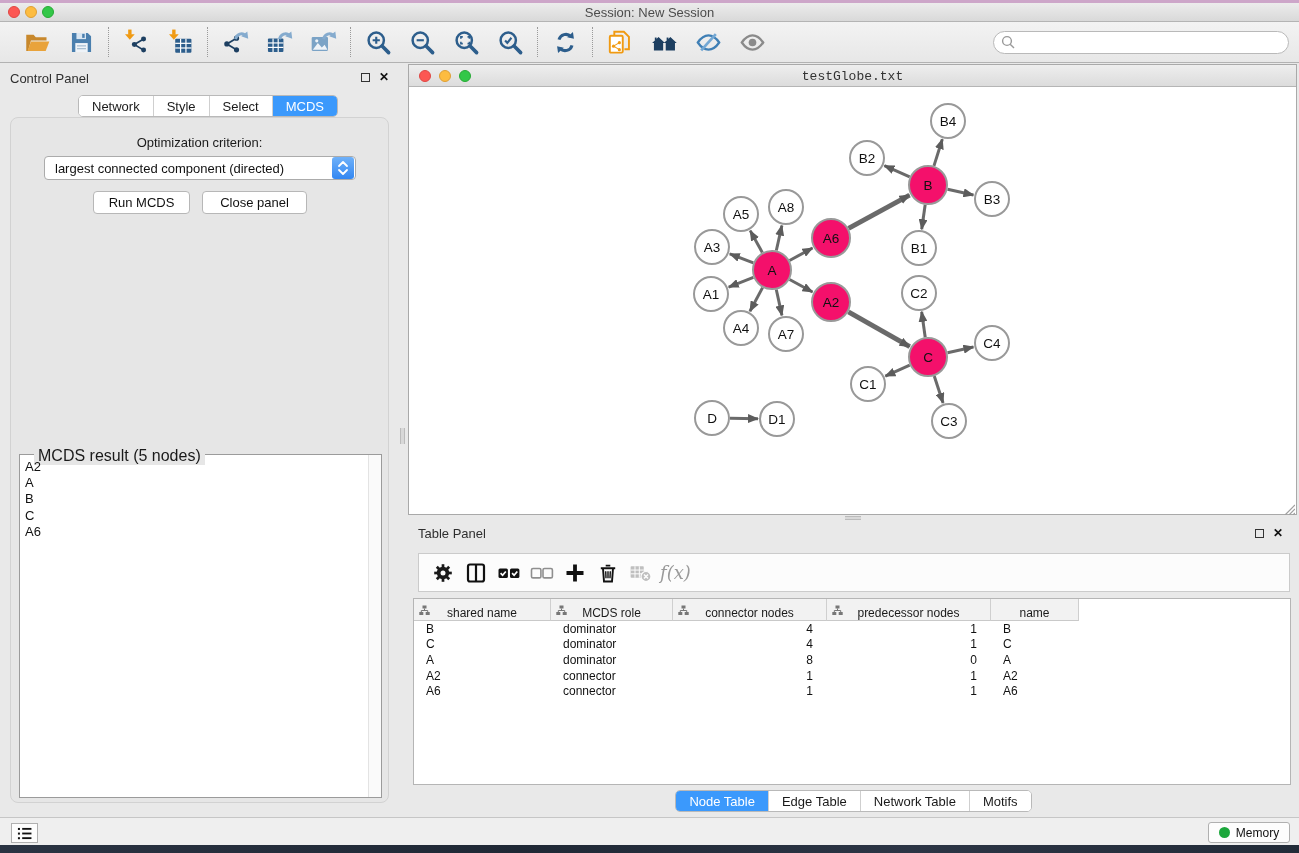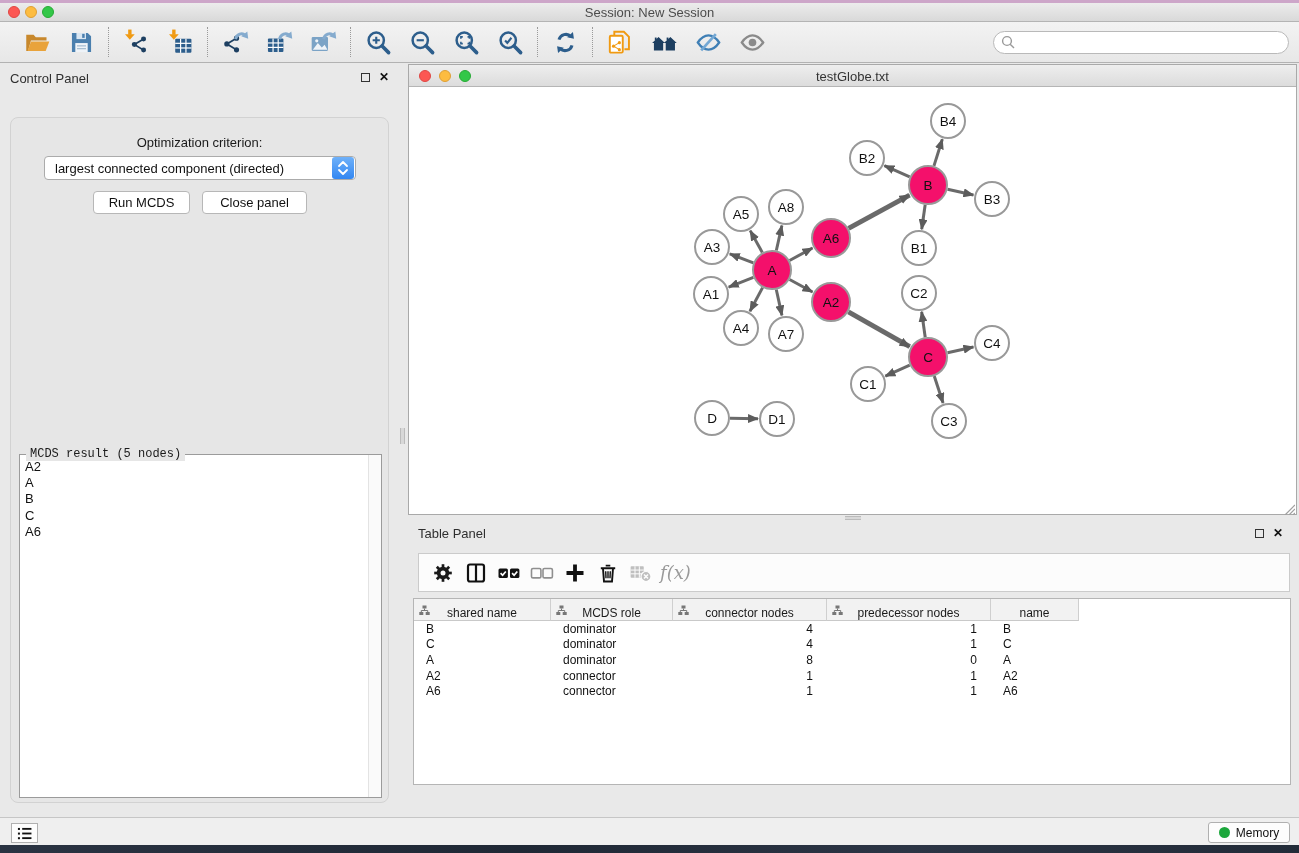--- a/index.html
+++ b/index.html
@@ -42,32 +42,32 @@
   #cp-body { position:absolute; left:10px; top:54px; width:379px; height:686px; background:#e6e6e6; border:1px solid #d2d2d2; border-radius:8px; }
   #opt-label { position:absolute; left:0; right:0; top:17px; text-align:center; font-size:13px; color:#1a1a1a; }
   #criterion-select { position:absolute; left:33px; top:38px; width:312px; height:24px; background:#fff; border:1px solid #ababab; border-radius:4px; display:flex; align-items:center; }
   #criterion-select .sel-text { flex:1; font-size:13px; color:#111; padding-left:10px; white-space:nowrap; }
   .sel-stepper { width:22px; height:22px; margin-right:1px; border-radius:3px; background:linear-gradient(#6fb1f9,#3387f2); display:flex; align-items:center; justify-content:center; }
   .cp-button { position:absolute; height:23px; background:#fff; border:1px solid #b7b7b7; border-radius:4px; font-size:13px; color:#111; display:flex; align-items:center; justify-content:center; cursor:default; }
   #run-btn { left:82px; top:73px; width:97px; }
   #close-panel-btn { left:191px; top:73px; width:105px; }
 
   #result-box { position:absolute; left:8px; top:336px; width:363px; height:344px; border:1px solid #9b9b9b; background:#fff; }
-  #result-legend { position:absolute; left:6px; top:-8px; background:#e6e6e6; padding:0 4px; font-size:12px; color:#1a1a1a;font-family:Liberation Mono, monospace; }
+  #result-legend { position:absolute; left:14px; top:-8px; background:#e6e6e6; padding:0 4px; font-size:16px; color:#1a1a1a; }
   #result-list { position:absolute; left:0; top:4px; bottom:0; right:13px; overflow:hidden; }
   .result-item { font-size:13px; color:#111; line-height:16.2px; padding-left:5px; }
   #result-scroll { position:absolute; right:0; top:0; bottom:0; width:13px; background:#fafafa; border-left:1px solid #e3e3e3; }
 
   
   #v-splitter-grip { left:400px; top:428px; width:5px; height:16px; border-left:1px solid #bbb; border-right:1px solid #bbb; background:#d8d8d8; }
   #h-splitter-grip { left:845px; top:516px; width:16px; height:4px; border-top:1px solid #bbb; border-bottom:1px solid #bbb; background:#d8d8d8; }
 
   
   #net-window { left:408px; top:64px; width:889px; height:451px; background:#fff; border:1px solid #a9a9a9; }
-  #net-titlebar { position:absolute; left:0; top:0; right:0; height:22px; background:linear-gradient(#eeeeee,#dcdcdc); border-bottom:1px solid #b5b5b5; }
+  #net-titlebar { position:absolute; left:0; top:0; right:0; height:22px; background:linear-gradient(#eeeeee,#dcdcdc); border-bottom:1px solid #b5b5b5;font-family:Liberation Mono, monospace; }
   #net-titlebar .title { position:absolute; left:0; right:0; top:4px; text-align:center; font-size:13px; color:#333; }
   #net-canvas { position:absolute; left:0; top:22px; width:887px; height:427px; background:#fff; }
   #resize-grip { position:absolute; right:1px; bottom:1px; width:12px; height:12px; }
 
   
   #table-panel { left:408px; top:522px; width:891px; height:295px; }
   #tp-title { position:absolute; left:10px; top:4px; }
   #tp-btns { right:16px; top:6px; }
   #tp-toolbar { position:absolute; left:10px; top:31px; width:872px; height:39px; background:#fcfcfc; border:1px solid #cbcbcb; display:flex; align-items:center; padding-left:10px; gap:5px; }
   .tpi { width:28px; height:28px; display:flex; align-items:center; justify-content:center; }
@@ -306,20 +306,26 @@
     <input id="search-input" placeholder="" style="">
   </div>
 </div>
 
 <div class="abs" id="control-panel">
   <span id="cp-title" class="panel-title">Control Panel</span>
   <span class="win-btns" id="cp-btns">
     <span class="btn-min"></span>
     <span class="btn-close">✕</span>
   </span>
+  <div class="seg-tabs" id="cp-tabs">
+      <span class="seg-tab">Network</span>
+      <span class="seg-tab">Style</span>
+      <span class="seg-tab">Select</span>
+      <span class="seg-tab active">MCDS</span>
+    </div>
 
   <div id="cp-body">
     <div id="criterion-select">
       <span class="sel-text">largest connected component (directed)</span>
       <span class="sel-stepper">
         <svg width="14" height="16" viewBox="0 0 14 16">
             <path d="M3 6l4-4 4 4" fill="none" stroke="#fff" stroke-width="1.8" stroke-linecap="round" stroke-linejoin="round"></path>
             <path d="M3 10l4 4 4-4" fill="none" stroke="#fff" stroke-width="1.8" stroke-linecap="round" stroke-linejoin="round"></path>
           </svg>
       </span>
@@ -630,20 +636,28 @@
         </div>
         <div class="tr">
           <div class="td l" style="width: 137px;">A6</div>
           <div class="td l" style="width: 122px;">connector</div>
           <div class="td r" style="width: 154px;">1</div>
           <div class="td r" style="width: 164px;">1</div>
           <div class="td l" style="width: 88px;">A6</div>
         </div>
       </div>
   </div>
+  <div id="tp-tabs-row">
+      <div class="seg-tabs" id="tp-tabs">
+        <span class="seg-tab active">Node Table</span>
+        <span class="seg-tab">Edge Table</span>
+        <span class="seg-tab">Network Table</span>
+        <span class="seg-tab">Motifs</span>
+      </div>
+    </div>
 </div>
 
 <div class="abs" id="status-bar">
   <div id="list-btn">
     <svg width="19" height="17" viewBox="0 0 24 22">
         <g stroke="#111" stroke-width="2.4">
           <line x1="9" y1="5" x2="21" y2="5"></line>
           <line x1="9" y1="11" x2="21" y2="11"></line>
           <line x1="9" y1="17" x2="21" y2="17"></line>
         </g>

